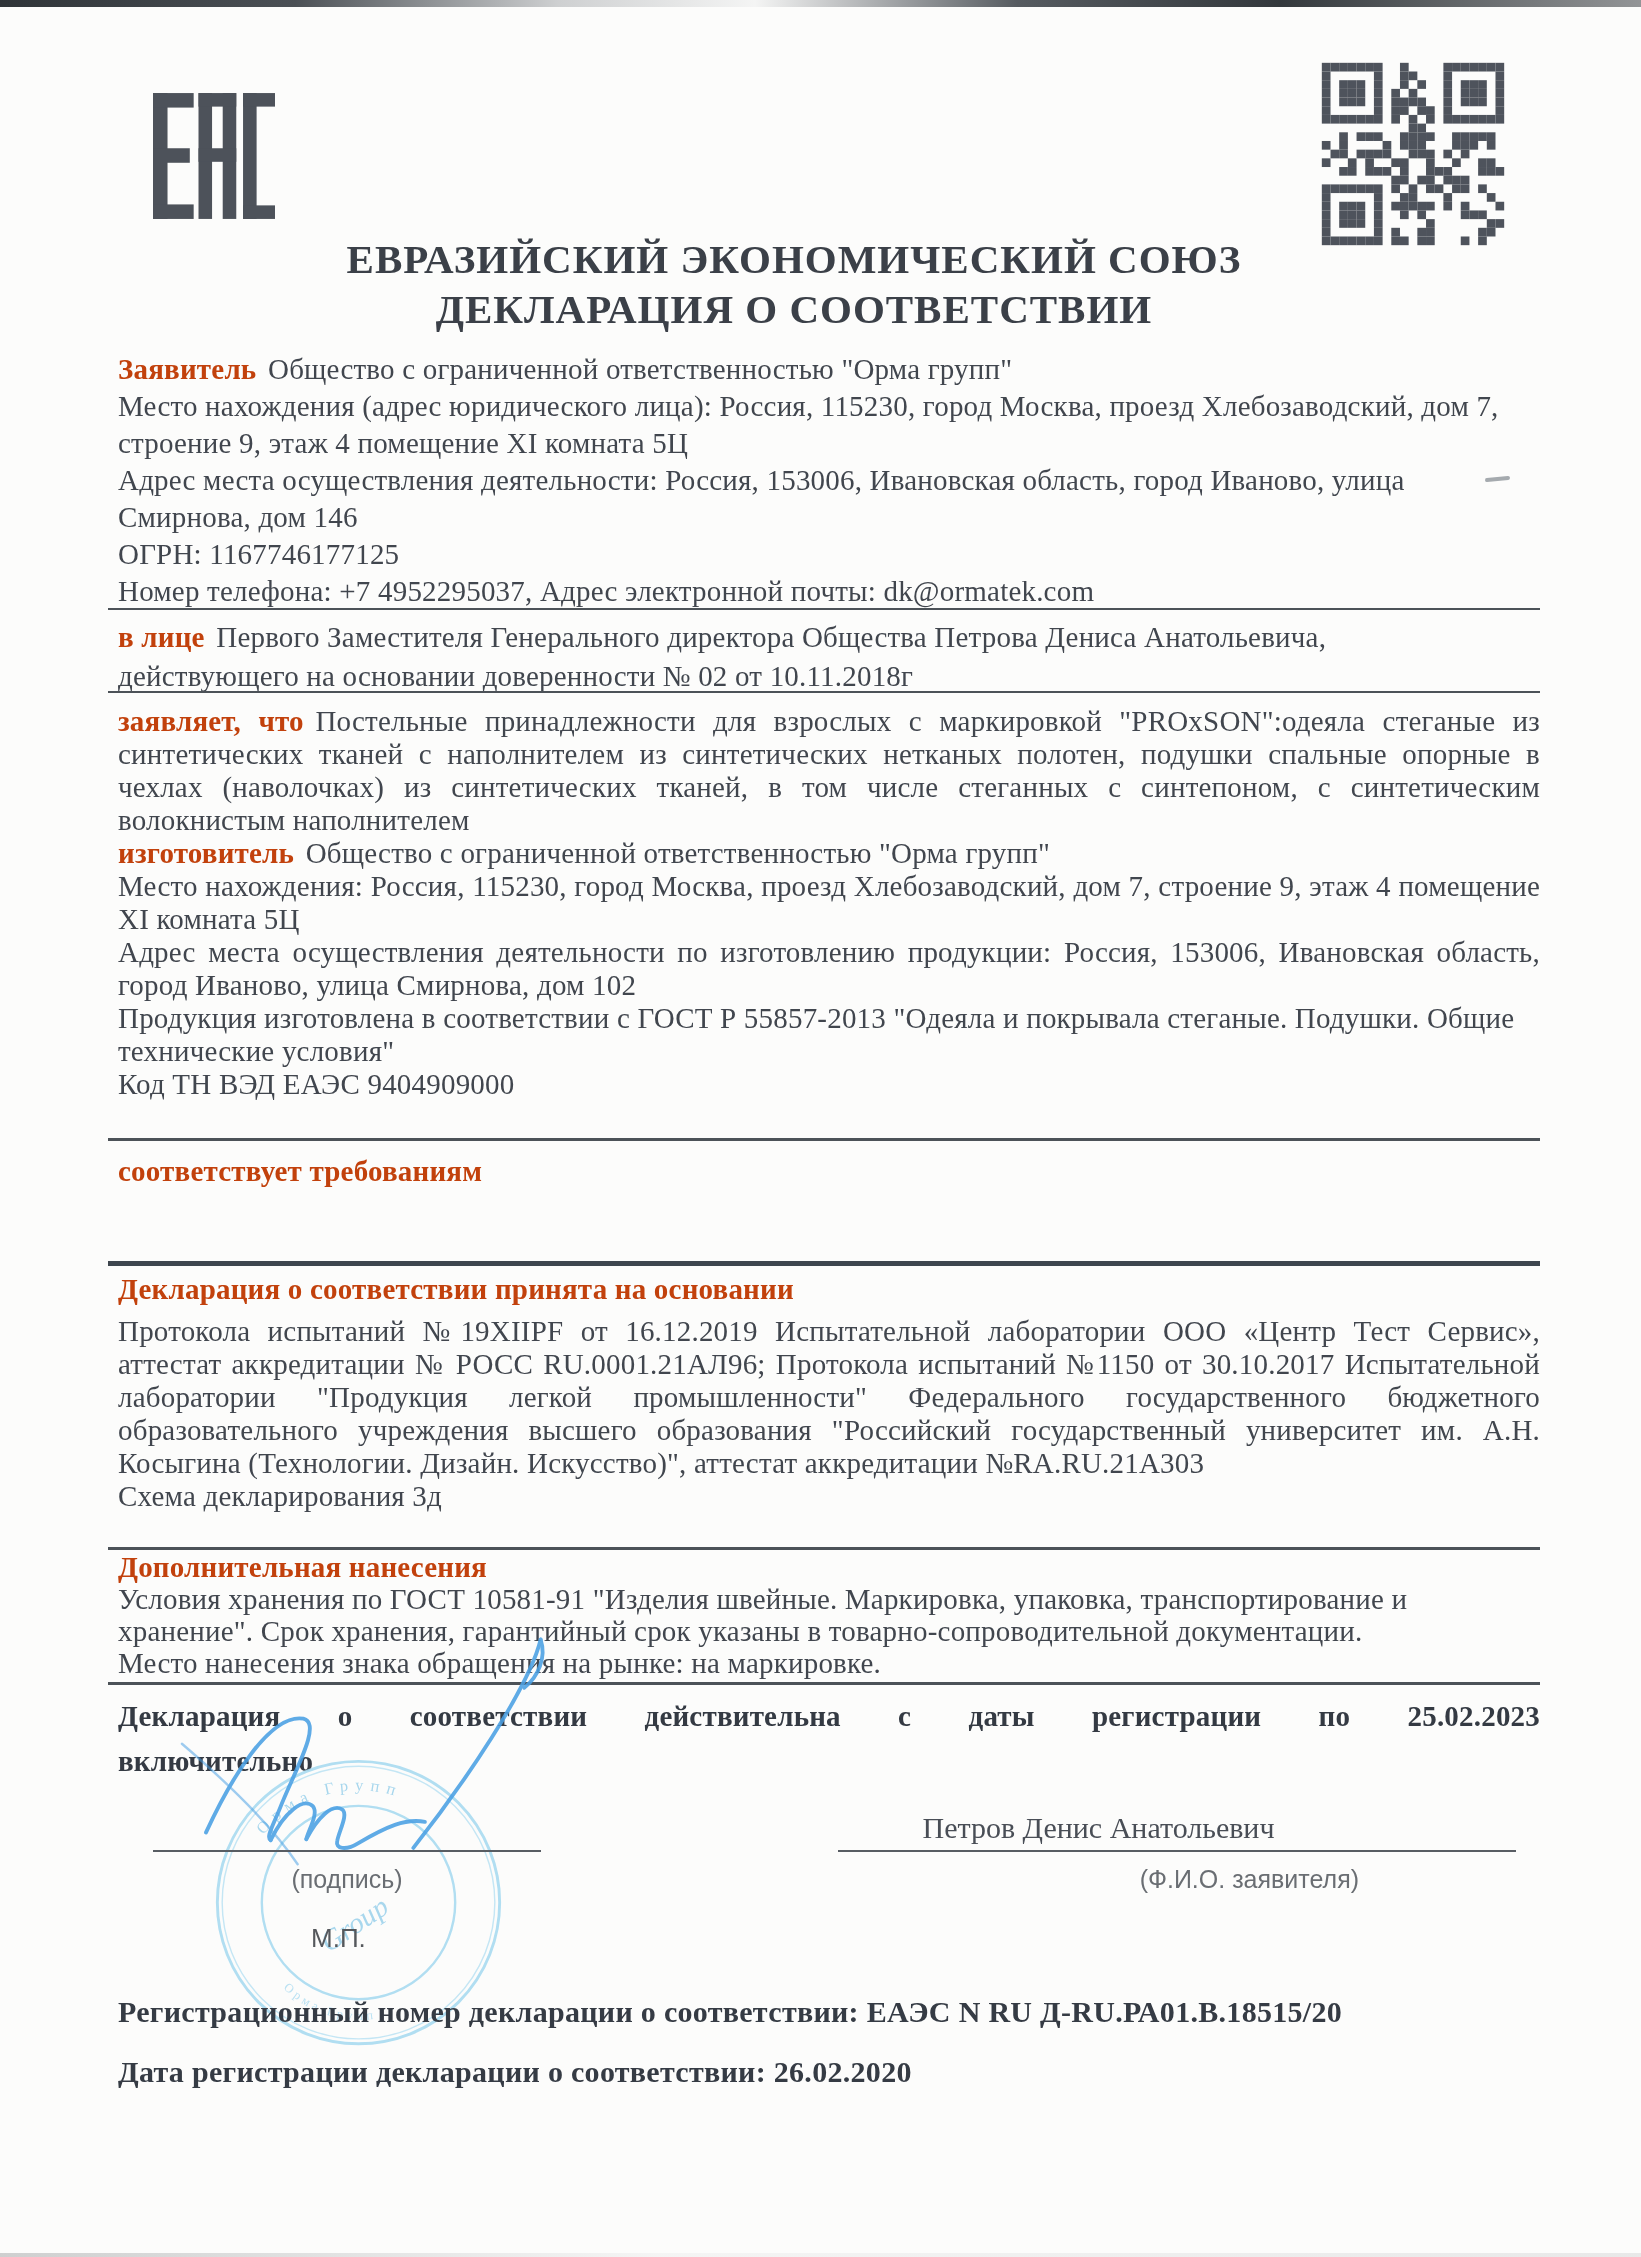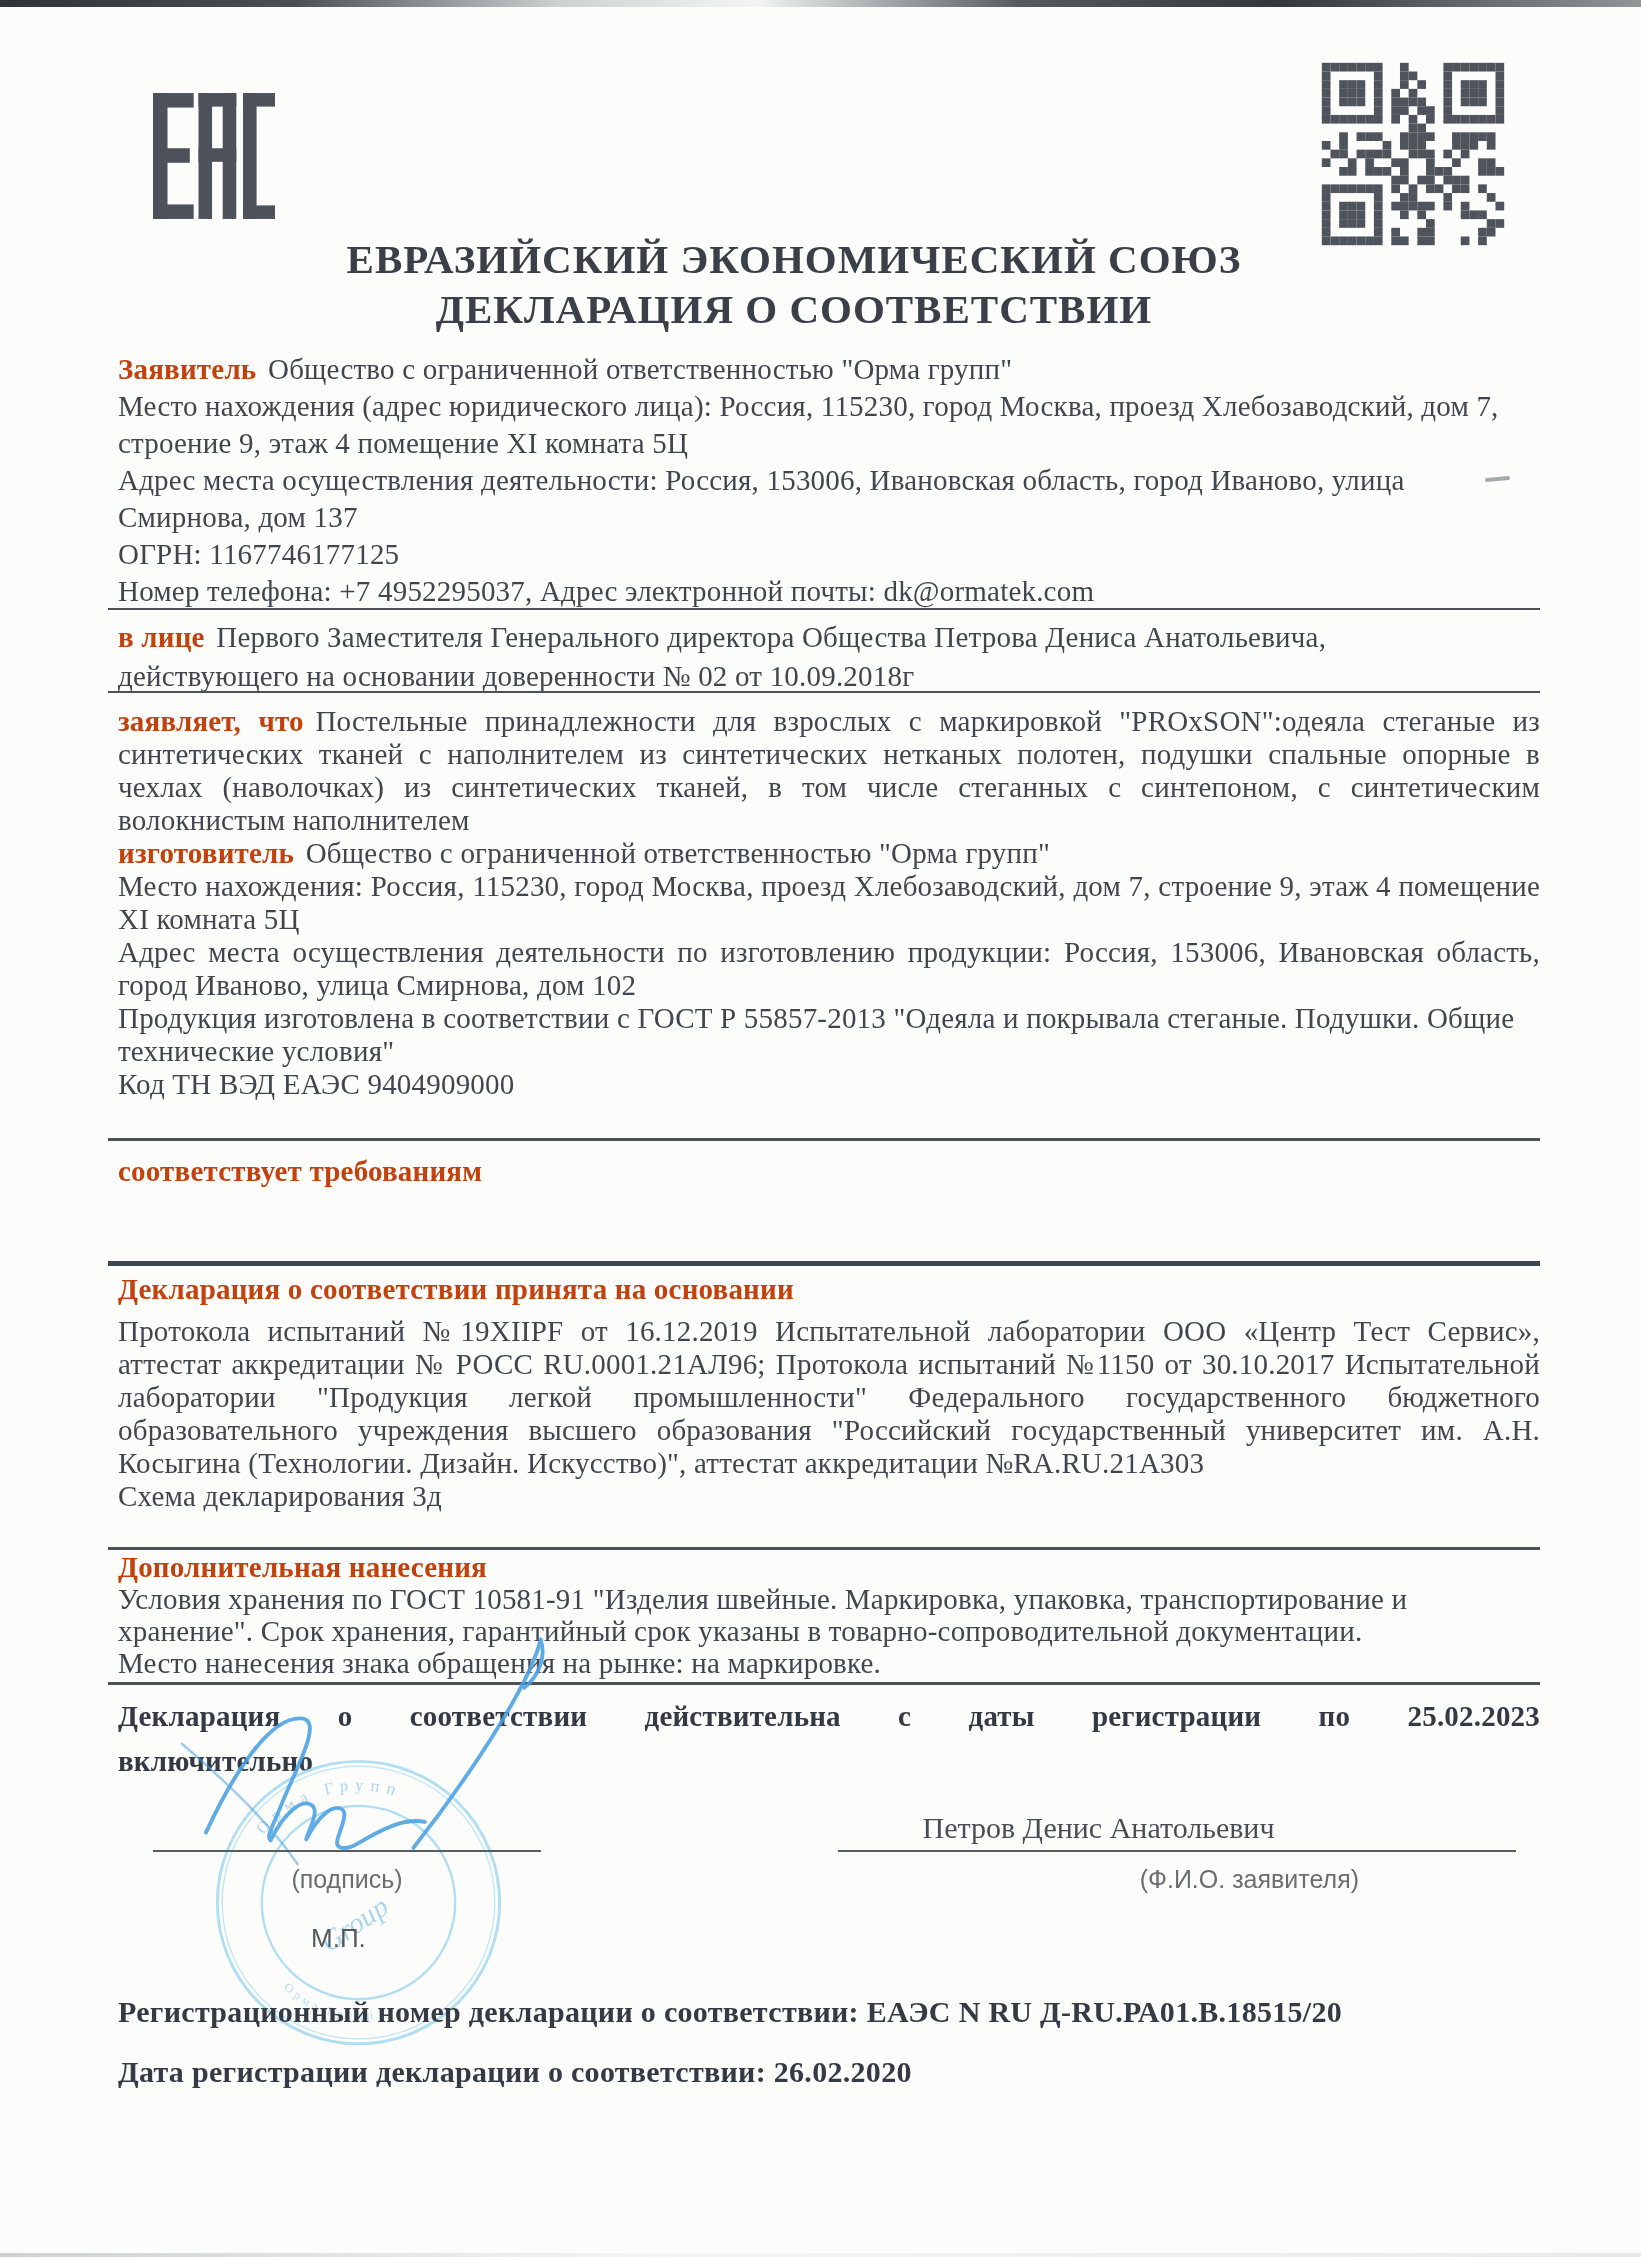--- a/index.html
+++ b/index.html
@@ -312,29 +312,29 @@
   </svg>
 
 <div class="doc-title">
   <div>ЕВРАЗИЙСКИЙ ЭКОНОМИЧЕСКИЙ СОЮЗ</div>
   <div>ДЕКЛАРАЦИЯ О СООТВЕТСТВИИ</div>
 </div>
 
 <div class="sec secA">
   <p><span class="lbl">Заявитель</span><span>Общество с ограниченной ответственностью "Орма групп"</span></p>
   <p>Место нахождения (адрес юридического лица): Россия, 115230, город Москва, проезд Хлебозаводский, дом 7, строение 9, этаж 4 помещение XI комната 5Ц</p>
-  <p>Адрес места осуществления деятельности: Россия, 153006, Ивановская область, город Иваново, улица Смирнова, дом 137</p>
+  <p>Адрес места осуществления деятельности: Россия, 153006, Ивановская область, город Иваново, улица Смирнова, дом 146</p>
   <p>ОГРН: 1167746177125</p>
   <p>Номер телефона: +7 4952295037, Адрес электронной почты: dk@ormatek.com</p>
 </div>
 <div class="rule r1"></div>
 
 <div class="sec secB">
   <p><span class="lbl">в лице</span><span>Первого Заместителя Генерального директора Общества Петрова Дениса Анатольевича,</span></p>
-  <p>действующего на основании доверенности № 02 от 10.09.2018г</p>
+  <p>действующего на основании доверенности № 02 от 10.11.2018г</p>
 </div>
 <div class="rule r2"></div>
 
 <div class="sec secC">
   <p class="just"><span class="lbl">заявляет, что</span><span>Постельные принадлежности для взрослых с маркировкой "PROxSON":одеяла стеганые из синтетических тканей с наполнителем из синтетических нетканых полотен, подушки спальные опорные в чехлах (наволочках) из синтетических тканей, в том числе стеганных с синтепоном, с синтетическим волокнистым наполнителем</span></p>
   <p><span class="lbl">изготовитель</span><span>Общество с ограниченной ответственностью "Орма групп"</span></p>
   <p class="just">Место нахождения: Россия, 115230, город Москва, проезд Хлебозаводский, дом 7, строение 9, этаж 4 помещение XI комната 5Ц</p>
   <p class="just">Адрес места осуществления деятельности по изготовлению продукции: Россия, 153006, Ивановская область, город Иваново, улица Смирнова, дом 102</p>
   <p>Продукция изготовлена в соответствии с ГОСТ Р 55857-2013 "Одеяла и покрывала стеганые. Подушки. Общие технические условия"</p>
   <p>Код ТН ВЭД ЕАЭС 9404909000</p>

